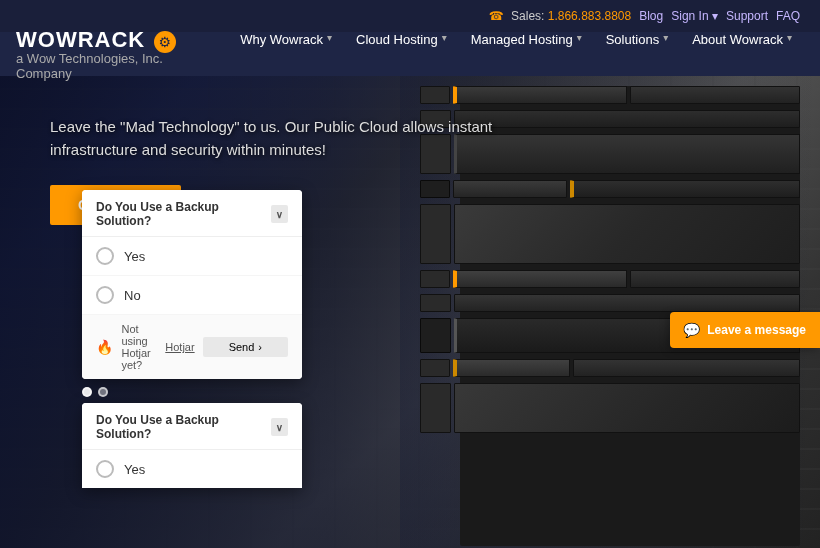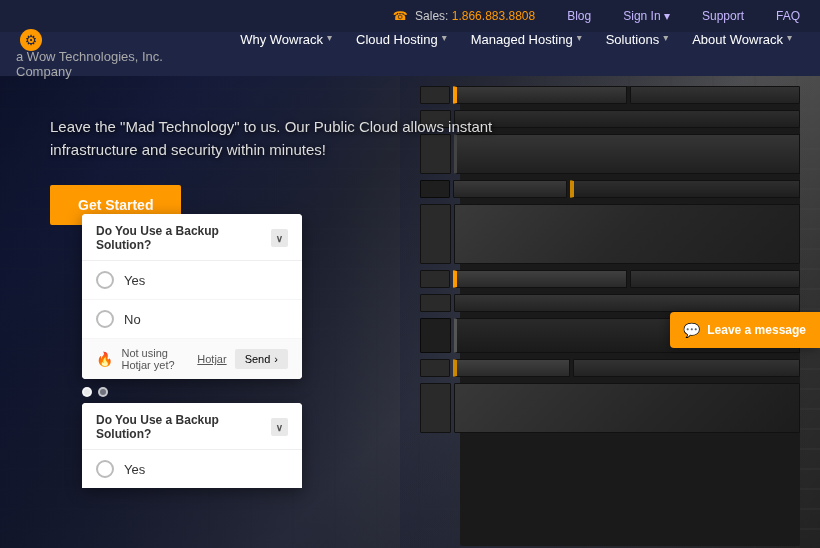--- a/index.html
+++ b/index.html
@@ -32,21 +32,21 @@
 
     
     .utility-bar {
       position: relative; z-index: 10;
       background: #1a1f3a;
       height: 32px;
       display: flex;
       align-items: center;
       justify-content: flex-end;
       padding: 0 20px;
-      gap: 32px;
+      gap: 8px;
       font-size: 12px;
       color: #ccc;
     }
     .utility-bar a {
       color: #c4b5fd;
       text-decoration: none;
     }
     .phone-icon { color: #f90; margin-right: 4px; }
     .phone-number { color: #f90; }
 
@@ -190,21 +190,21 @@
       font-size: 11px;
       color: #555;
       background: #fafafa;
     }
     .fire-icon { color: #e55; font-size: 14px; }
     .hotjar-link { color: #555; text-decoration: underline; }
     .send-btn {
       margin-left: auto;
       background: #e8e8e8;
       border: none;
-      padding: 4px 10px;
+      padding: 4px 26px;
       font-size: 11px;
       cursor: pointer;
       border-radius: 2px;
       display: flex; align-items: center; gap: 4px;
     }
 
     
     .chat-box-2 {
       background: #fff;
       border-radius: 4px 4px 0 0;
@@ -290,20 +290,21 @@
     <span>Sign In</span>
     <span> ▾</span>
   </a>
   <a href="#">Support</a>
   <a href="#">FAQ</a>
 </div>
 
 <nav class="main-nav">
   <div class="logo-area">
     <div>
+      <span style="font-size:22px;font-weight:900;color:#fff;letter-spacing:1px;">WOWRACK</span>
       <span class="logo-icon"></span>
     </div>
     <div class="logo-sub">a Wow Technologies, Inc. Company</div>
   </div>
   <a class="nav-item" href="#">
     <span>Why Wowrack</span>
     <span class="arrow">▾</span>
   </a>
   <a class="nav-item" href="#">
     <span>Cloud Hosting</span>

